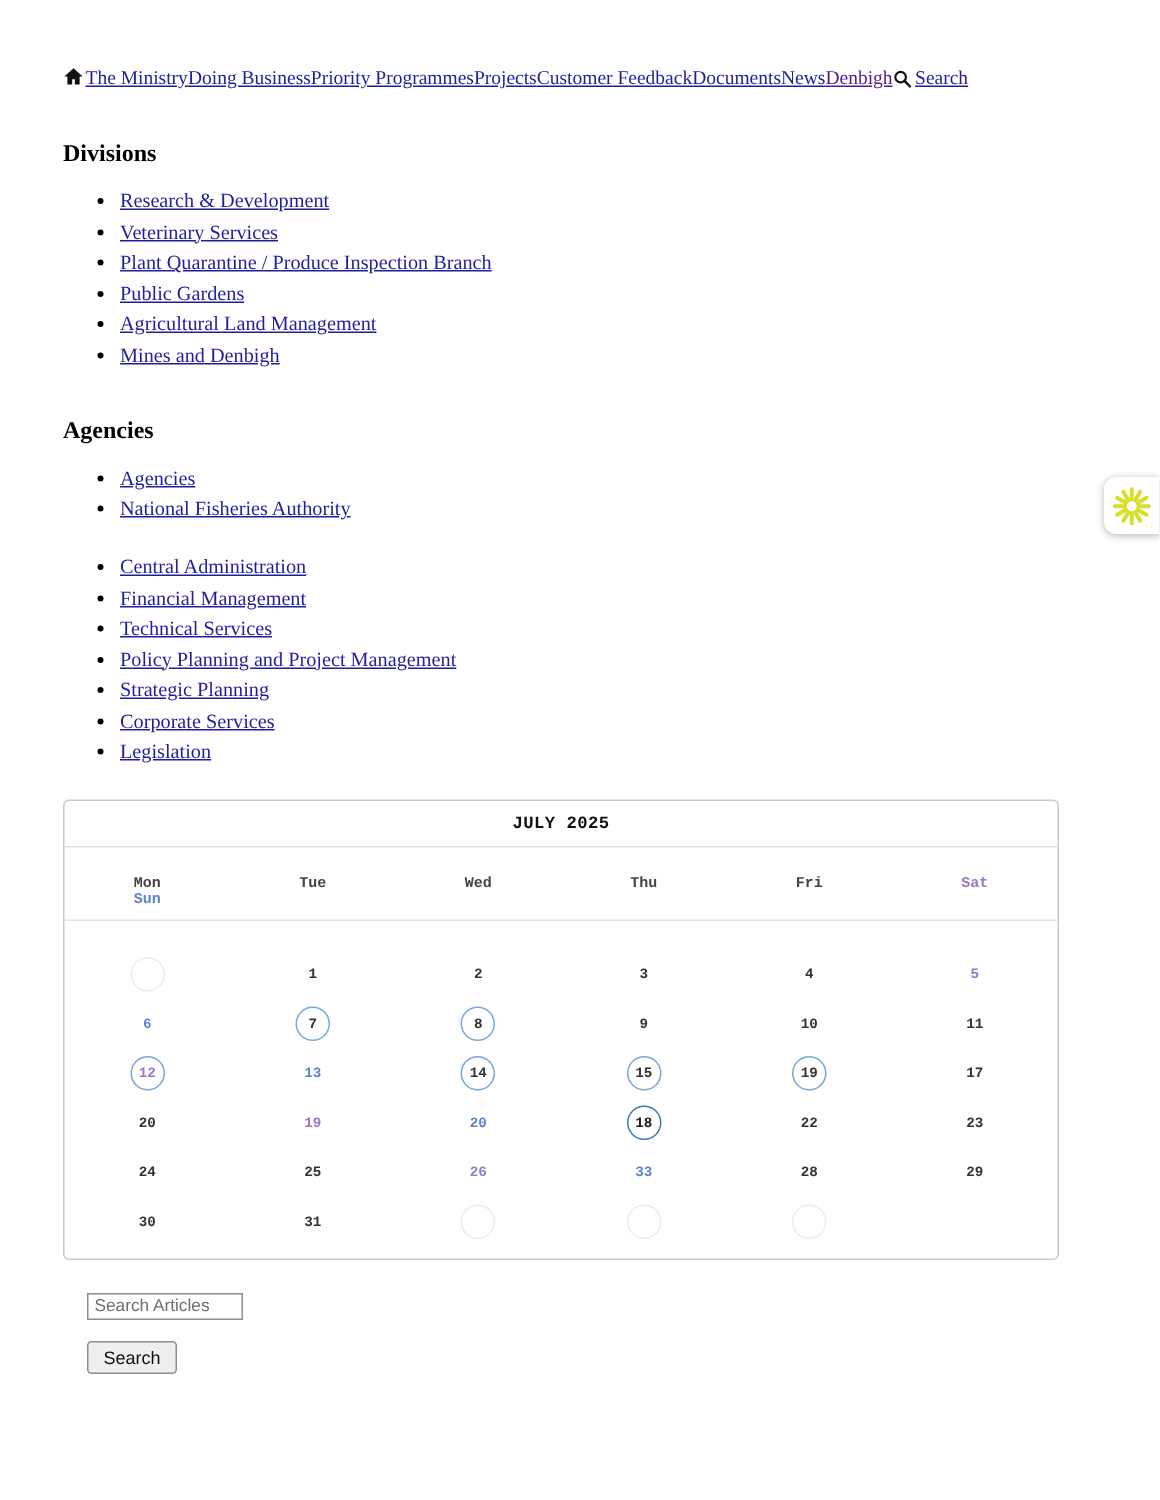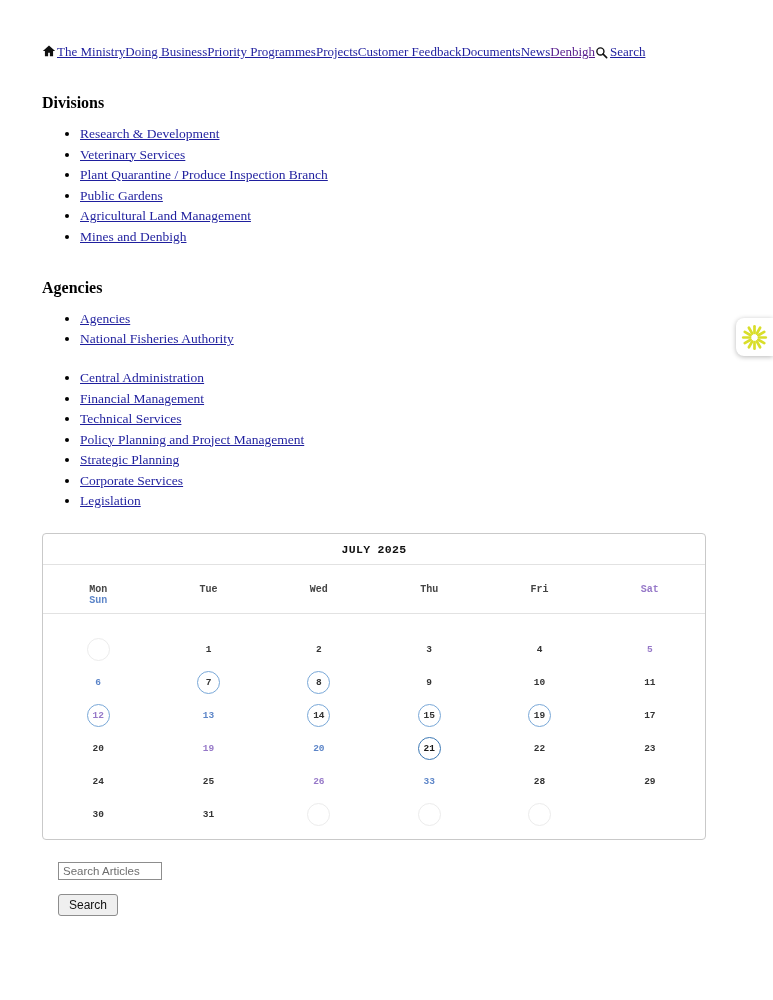--- a/index.html
+++ b/index.html
@@ -237,21 +237,21 @@
       <span class="c sun">13</span>
 
       <span class="c ev">14</span>
       <span class="c ev">15</span>
       <span class="c ev">19</span>
       <span class="c">17</span>
       <span class="c">20</span>
       <span class="c sat">19</span>
       <span class="c sun">20</span>
 
-      <span class="c today">21</span>
+      <span class="c today">18</span>
       <span class="c">22</span>
       <span class="c">23</span>
       <span class="c">24</span>
       <span class="c">25</span>
       <span class="c sat">26</span>
       <span class="c sun">33</span>
 
       <span class="c">28</span>
       <span class="c">29</span>
       <span class="c">30</span>

